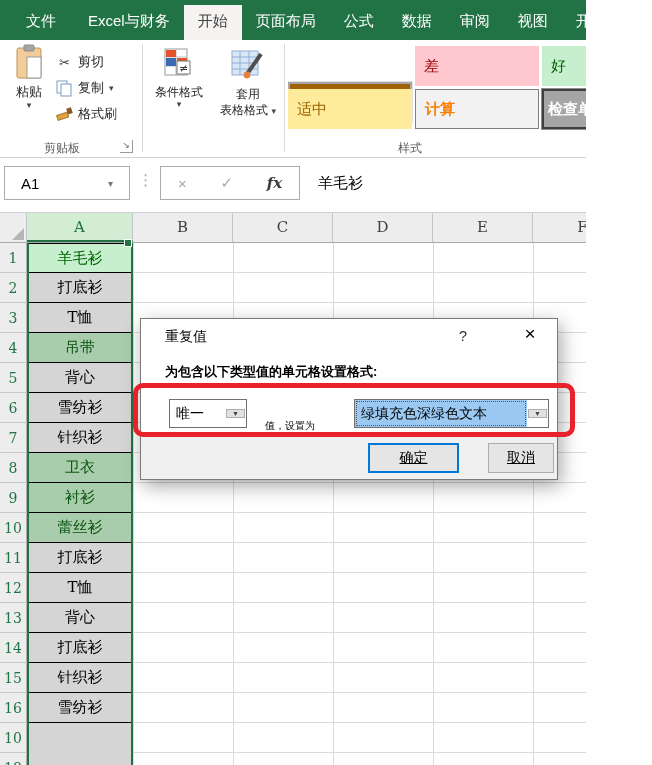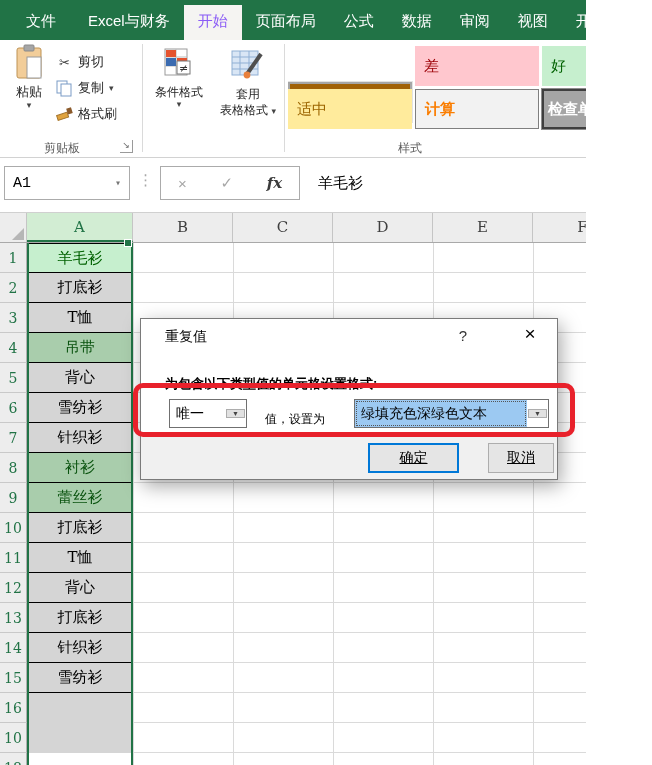--- a/index.html
+++ b/index.html
@@ -3,21 +3,21 @@
 <meta charset="utf-8">
 <style>
   * { margin:0; padding:0; box-sizing:border-box; }
   body { font-family:"Liberation Sans",sans-serif; background:#fff; }
   .stage { position:relative; width:586px; height:765px; overflow:hidden; background:#fff; }
 
   
   .tabbar { position:absolute; left:0; top:0; width:652px; height:40px; background:#217346; display:flex; align-items:flex-end; }
   .tab { color:#fff; font-size:15px; padding:7px 14px 9px; white-space:nowrap; }
   .tab:first-child { margin-left:8px; padding-left:18px; padding-right:18px; }
-  .tab.selected { background:#f5f4f2; color:#8b5cf6; }
+  .tab.selected { background:#f5f4f2; color:#404040; }
 
   
   .ribbon { position:absolute; left:0; top:40px; width:652px; height:118px; background:#fff; border-bottom:1px solid #d2d2d2; font-size:13px; color:#262626; }
   .vsep { position:absolute; top:4px; height:108px; width:1px; background:#dadada; }
   .group-label { position:absolute; top:100px; font-size:12px; color:#5e5e5e; transform:translateX(-50%); }
   .launcher { position:absolute; left:120px; top:100px; width:13px; height:13px; border:1px solid #9a9a9a; border-top:none; border-left:none; color:#6a6a6a; font-size:9px; line-height:10px; text-align:center; }
 
   .paste-btn { position:absolute; left:6px; top:4px; width:46px; height:94px; text-align:center; }
   .paste-btn .lbl { margin-top:3px; font-size:13px; }
   .ddarrow { color:#444; font-size:9px; line-height:8px; }
@@ -32,21 +32,21 @@
   .style-item { font-family:"DejaVu Serif",serif; font-size:15px; height:40px; line-height:40px; padding-left:9px; overflow:hidden; white-space:nowrap; }
   .style-item.normal  { background:#a16207; color:#000; border:2px solid #a6a6a6; outline:1px solid #e3e3e3; line-height:36px;margin-top:36px; }
   .style-item.bad     { background:#FFC7CE; color:#9C0006; }
   .style-item.good    { background:#C6EFCE; color:#006100; }
   .style-item.neutral { background:#FFEB9C; color:#9C6500; }
   .style-item.calc    { background:#F2F2F2; color:#FA7D00; border:1px solid #7f7f7f; line-height:38px; font-weight:bold; }
   .style-item.check   { background:#A5A5A5; color:#fff; border:2px solid #3f3f3f; outline:1px solid #8c8c8c; line-height:36px; font-weight:bold; padding-left:4px; }
 
   
   .fbar { position:absolute; left:0; top:158px; width:652px; height:55px; background:#fff; border-bottom:1px solid #d0d0d0; }
-  .namebox { position:absolute; left:4px; top:8px; width:126px; height:34px; border:1px solid #ababab; background:#fff; display:flex; align-items:center; font-family:Liberation Mono, monospace; font-size:15px; padding:0 8px; }
+  .namebox { position:absolute; left:4px; top:8px; width:126px; height:34px; border:1px solid #ababab; background:#fff; display:flex; align-items:center; font-family:Liberation Sans, sans-serif; font-size:15px; padding:0 16px; }
   .namebox .arr { margin-left:auto; color:#777; font-size:10px; }
   .fbar .dots { position:absolute; left:138px; top:13px; color:#a8a8a8; font-size:15px; letter-spacing:-2px; }
   .fxbox { position:absolute; left:160px; top:8px; width:140px; height:34px; border:1px solid #ababab; background:#fff; display:flex; align-items:center; justify-content:space-around; }
   .fxbox .g { color:#a6a6a6; font-size:15px; }
   .fxbox .fx { font-family:"DejaVu Serif",serif; font-style:italic; font-weight:bold; color:#3b3b3b; font-size:15px; }
   .fvalue { position:absolute; left:318px; top:8px; height:34px; display:flex; align-items:center; font-family:"DejaVu Serif",serif; font-size:15px; color:#000; }
 
   
   .grid { position:absolute; left:0; top:213px; width:652px; height:552px; background:#fff; overflow:hidden; font-family:"DejaVu Serif",serif; }
   .sheet-bg { position:absolute; left:27px; top:30px; right:0; bottom:0; background:repeating-linear-gradient(to bottom,#fff 0 29px,#dadada 29px 30px); }
@@ -65,29 +65,29 @@
   .cell.dup    { background:#D5D5D5; color:#000; border-bottom:1px solid #000; }
   .cell.empty  { background:#D5D5D5; }
   .sel-border { position:absolute; left:27px; top:30px; width:106px; height:522px; border-left:2px solid #217346; border-right:2px solid #217346; pointer-events:none; z-index:5; }
   .fill-handle { position:absolute; left:124px; top:26px; width:8px; height:8px; background:#217346; border:1px solid #fff; z-index:6; }
 
   
   .dialog { position:absolute; left:140px; top:318px; width:418px; height:162px; background:#fff; border:1px solid #7a7a7a; box-shadow:3px 6px 18px rgba(0,0,0,.35); z-index:20; font-size:14px; }
   .dlg-title { position:absolute; left:24px; top:9px; font-size:14px; color:#000; }
   .dlg-help { position:absolute; right:84px; top:8px; font-size:15px; color:#333; width:20px; text-align:center; }
   .dlg-close { position:absolute; right:14px; top:4px; font-size:19px; color:#000; width:26px; text-align:center; }
-  .dlg-instruction { position:absolute; left:24px; top:44px; font-size:13px; font-weight:bold; color:#000;margin-top:12px; }
+  .dlg-instruction { position:absolute; left:24px; top:44px; font-size:13px; font-weight:bold; color:#000; }
   .dlg-footer { position:absolute; left:0; bottom:0; width:100%; height:47px; background:#f0f0f0; }
   .combo { position:absolute; height:29px; border:1px solid #707070; background:#fff; display:flex;align-items:center; }
   .combo .txt { flex:1; font-size:14px; line-height:27px; padding-left:6px; white-space:nowrap; overflow:hidden; }
   .combo .chev { width:19px; margin:1px; background:#e1e1e1; border:1px solid #adadad; display:flex; align-items:center; justify-content:center; font-size:7px; color:#444; }
   .combo.c1 { left:28px; top:80px; width:78px; }
   .combo.c2 { left:213px; top:80px; width:195px; }
   .combo.c2 .txt { background:#9CC9F2; outline:1px dotted #555; outline-offset:-2px; }
-  .dlg-mid { position:absolute; left:124px; top:92px; font-size:12px; }
+  .dlg-mid { position:absolute; left:124px; top:100px; font-size:10px; }
   .btn { position:absolute; top:124px; height:30px; background:#e5e5e5; font-size:14px; display:flex; align-items:center; justify-content:center;text-decoration:underline; }
   .btn.ok { left:227px; width:91px; border:2px solid #0078D7; }
   .btn.cancel { left:347px; width:66px; border:1px solid #adadad; }
 
   
   .annotation { position:absolute; left:133px; top:383px; width:442px; height:54px; border:5px solid #E8212B; border-radius:10px; z-index:30; pointer-events:none; }
 
   
   svg { display:block; }
 </style>
@@ -256,20 +256,21 @@
         <div class="rowh empty">18</div>
       </div>
     <div class="colA">
         <div class="cell active">羊毛衫</div>
         <div class="cell dup">打底衫</div>
         <div class="cell dup">T恤</div>
         <div class="cell unique">吊带</div>
         <div class="cell dup">背心</div>
         <div class="cell dup">雪纺衫</div>
         <div class="cell dup">针织衫</div>
+        <div class="cell unique">卫衣</div>
         <div class="cell unique">衬衫</div>
         <div class="cell unique">蕾丝衫</div>
         <div class="cell dup">打底衫</div>
         <div class="cell dup">T恤</div>
         <div class="cell dup">背心</div>
         <div class="cell dup">打底衫</div>
         <div class="cell dup">针织衫</div>
         <div class="cell dup">雪纺衫</div>
         <div class="cell empty"></div>
         <div class="cell empty"></div>

